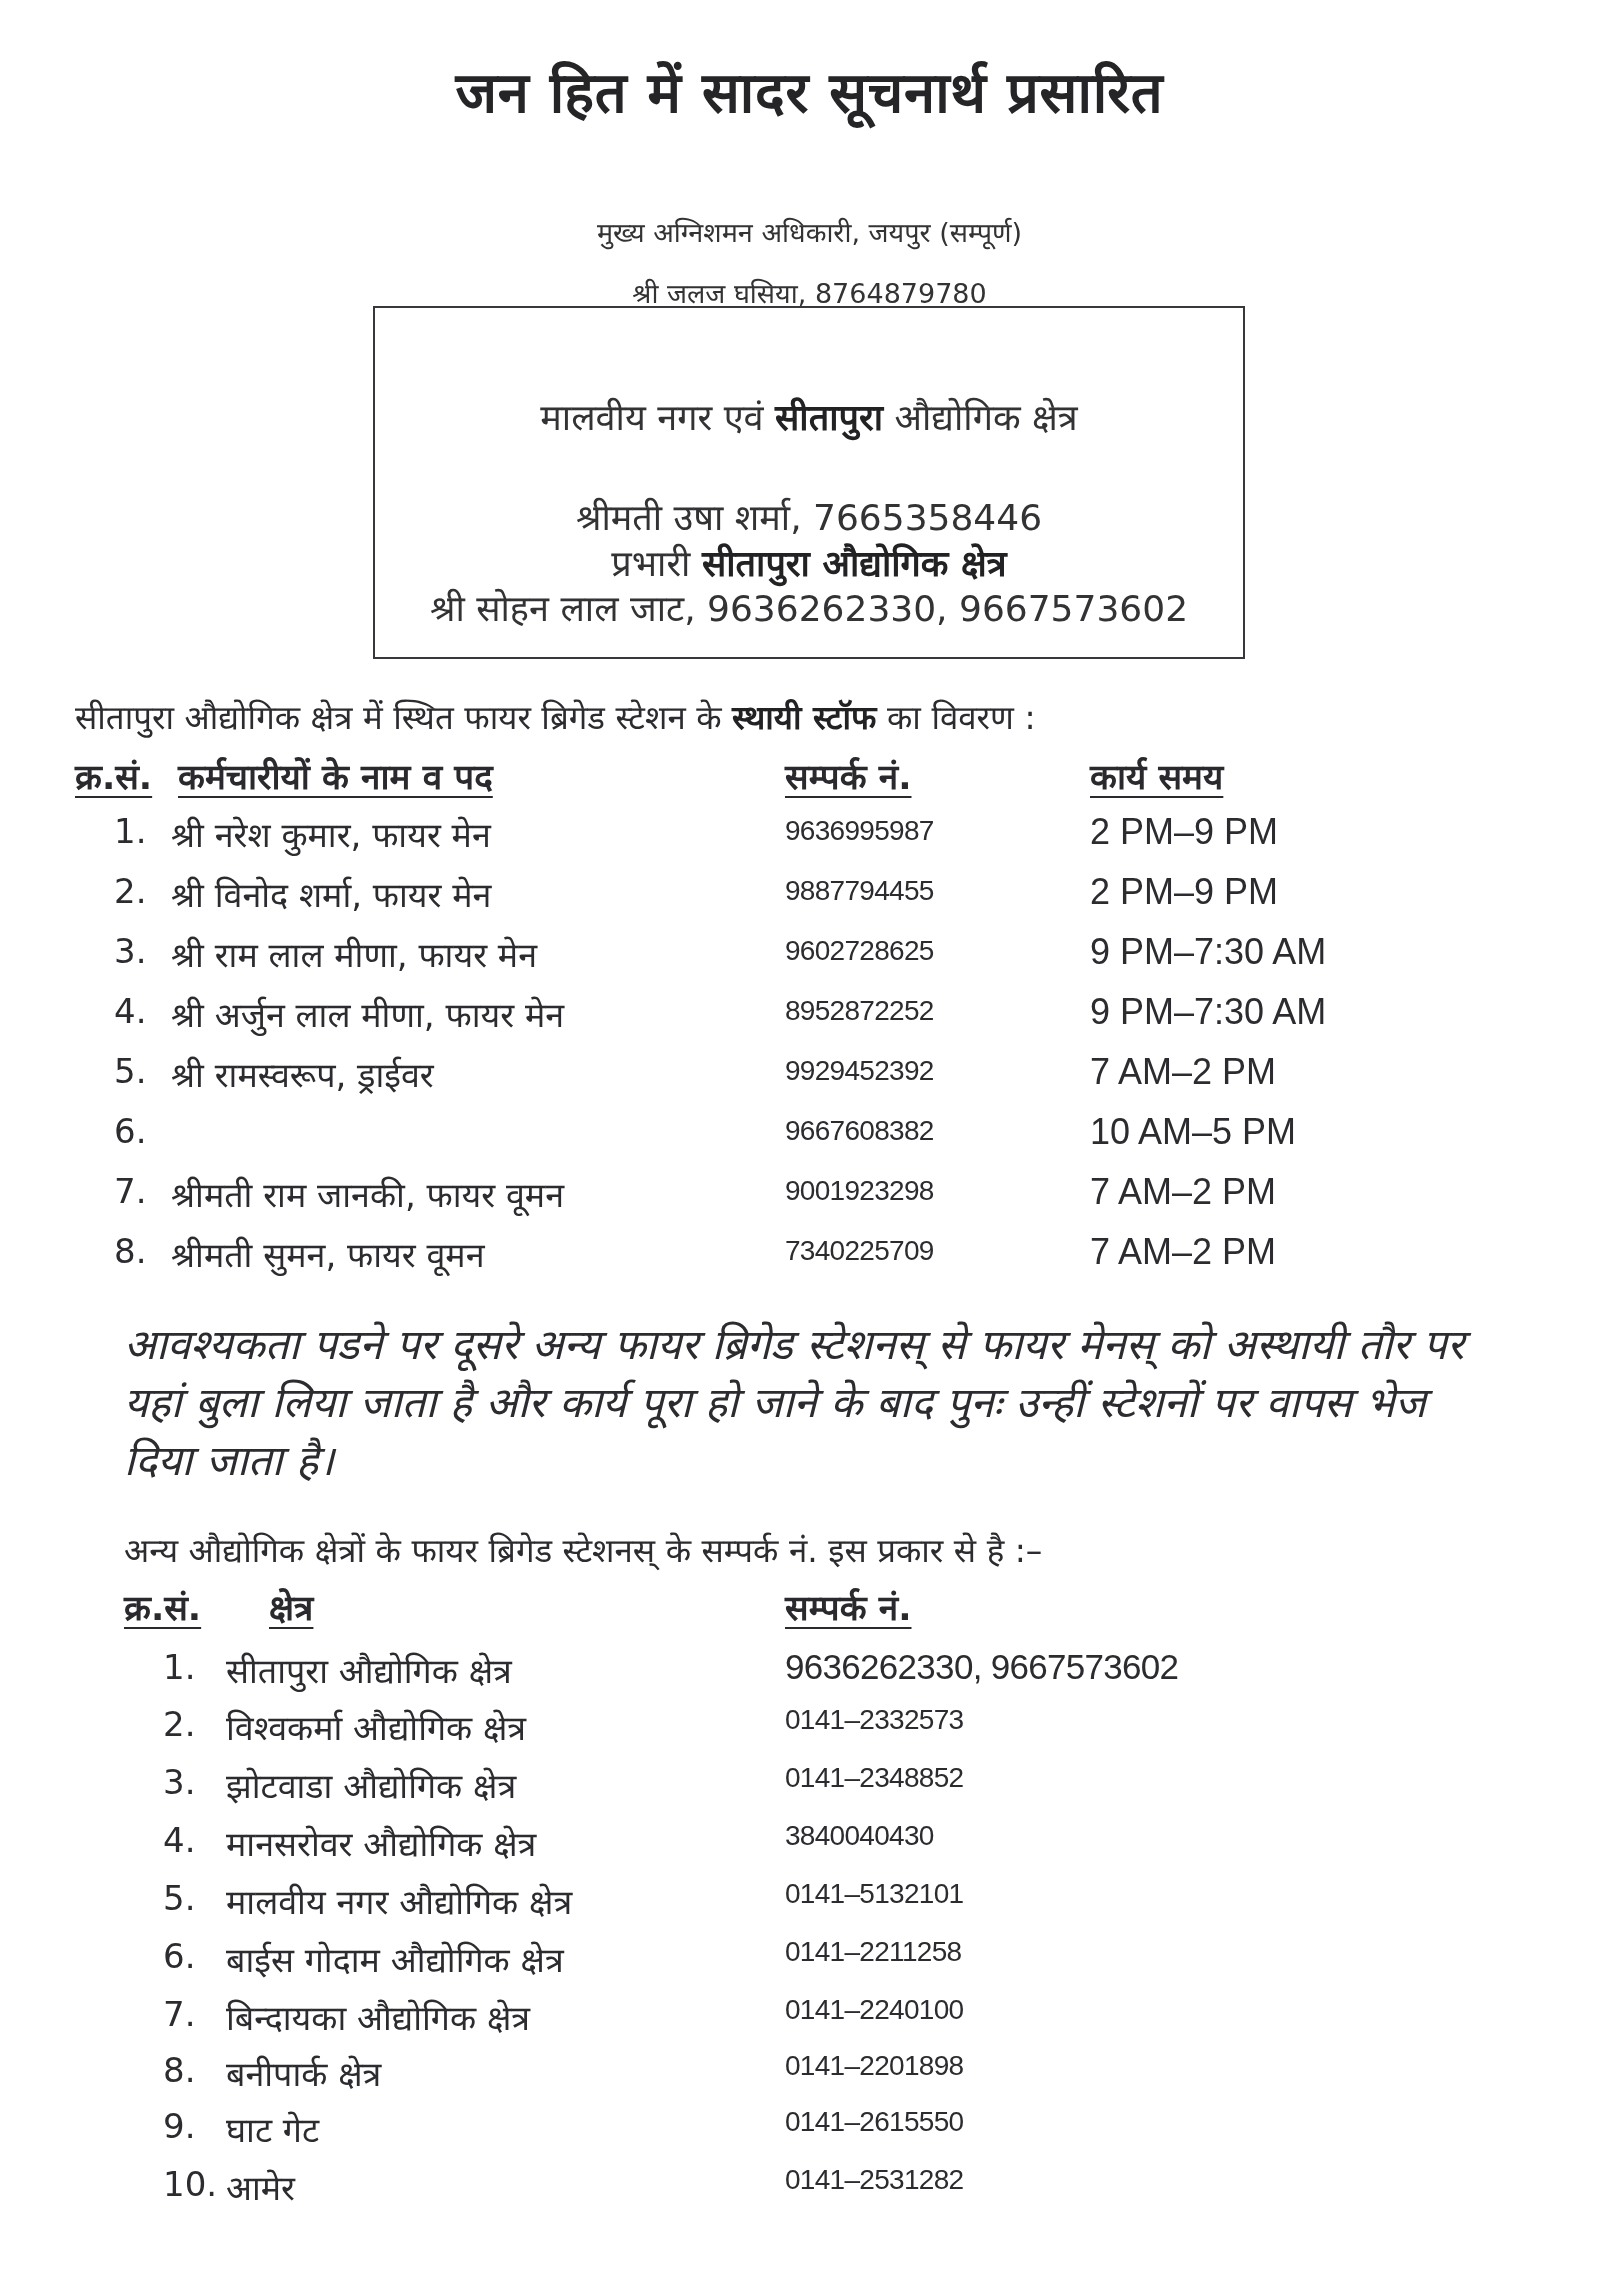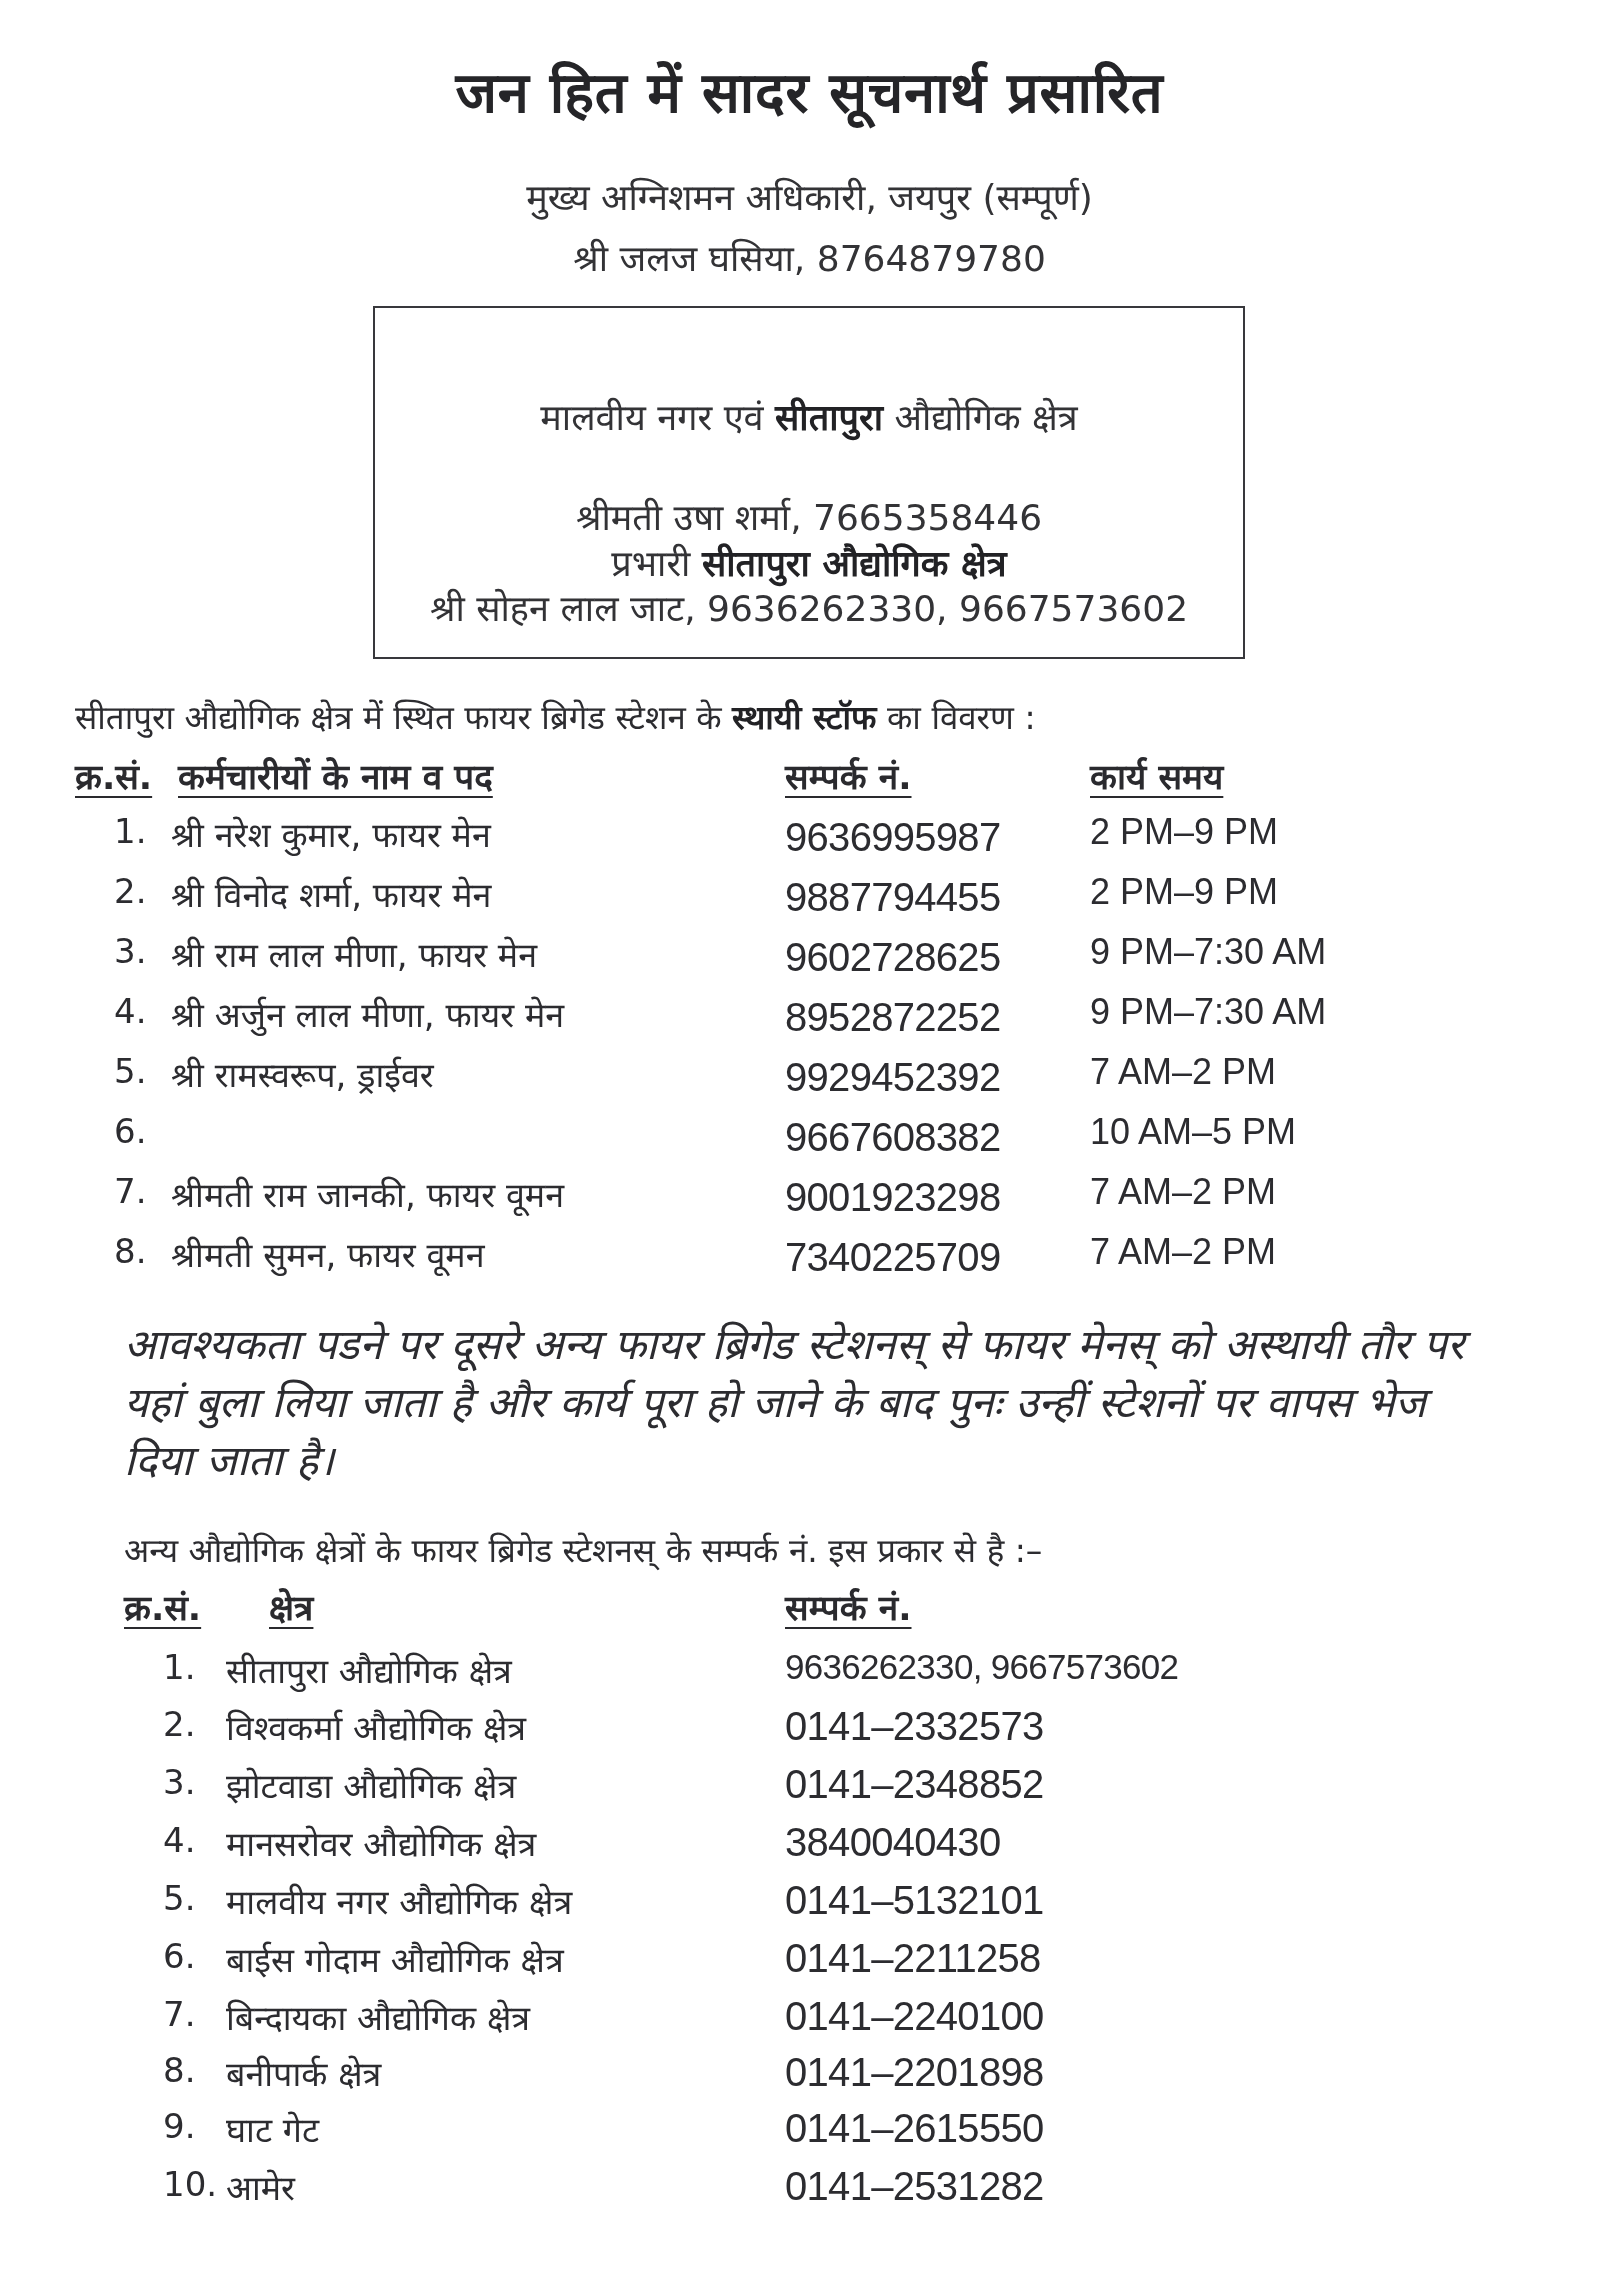--- a/index.html
+++ b/index.html
@@ -6,32 +6,32 @@
   body {
     width: 1619px; height: 2273px; position: relative; overflow: hidden;
     font-family: "DejaVu Sans", "Liberation Sans", sans-serif;
     color: #2a2a2e;
   }
   .abs { position: absolute; }
   .title {
     left: 0; width: 1619px; top: 52px; text-align: center;
     font-size: 56px; font-weight: bold; color: #252528; letter-spacing: 0.7px;
   }
-  .center-line { left: 0; width: 1619px; text-align: center; font-size: 36px; color: #333336; }
+  .center-line { left: 0; width: 1619px; text-align: center; font-size: 27px; color: #333336; margin-top: 41px; }
   .box {
     left: 373px; top: 306px; width: 872px; height: 353px;
     border: 2.9px solid #38383c; box-sizing: border-box;
   }
   .box .line { position: absolute; left: 0; width: 100%; text-align: center; font-size: 36px; color: #333336; white-space: nowrap; }
   b.strong { font-weight: bold; color: #222225; }
   .para { font-size: 33px; color: #2c2c30; white-space: nowrap; }
   .hdr { font-size: 35px; font-weight: bold; color: #2a2a2e; text-decoration: underline; text-underline-offset: 7.2px; text-decoration-thickness: 2.2px; white-space: nowrap; }
   .row { position: absolute; left: 0; width: 1619px; height: 58px; font-size: 34px; color: #2c2c30; }
   .row span { position: absolute; white-space: nowrap; }
-  .num { font-family: "Liberation Sans", sans-serif; font-size: 40px; letter-spacing: -0.7px; }
+  .num { font-family: "Liberation Sans", sans-serif; font-size: 28px; letter-spacing: -0.7px; }
   .time { font-family: "Liberation Sans", sans-serif; font-size: 36px; }
   .italic { font-style: italic; font-size: 42px; color: #2c2c30; white-space: nowrap; }
 </style>
 </head>
 <body>
 
 <div class="abs title">जन हित में सादर सूचनार्थ प्रसारित</div>
 
 <div class="abs center-line" style="top:172px;">मुख्य अग्निशमन अधिकारी, जयपुर (सम्पूर्ण)</div>
 <div class="abs center-line" style="top:233px;">श्री जलज घसिया, 8764879780</div>

